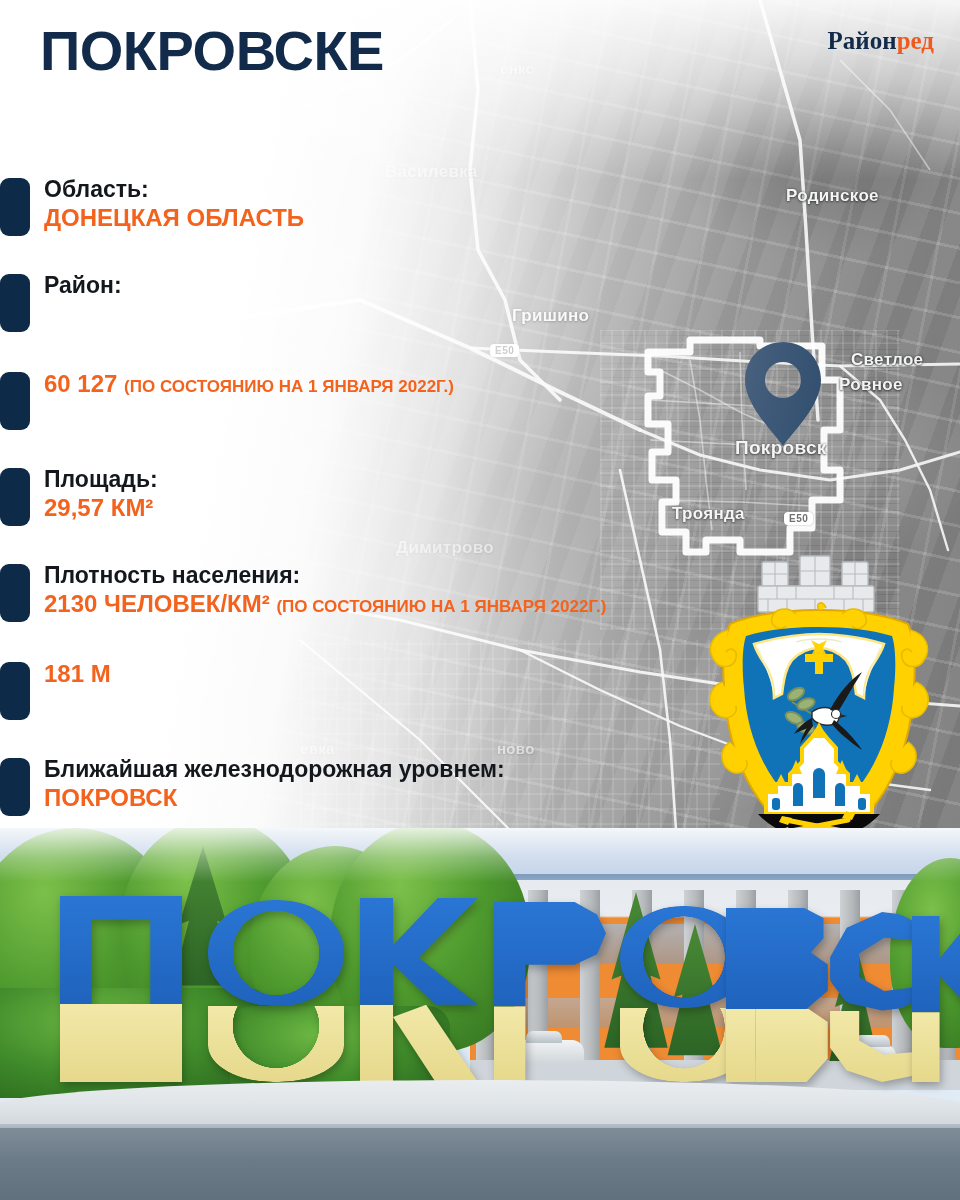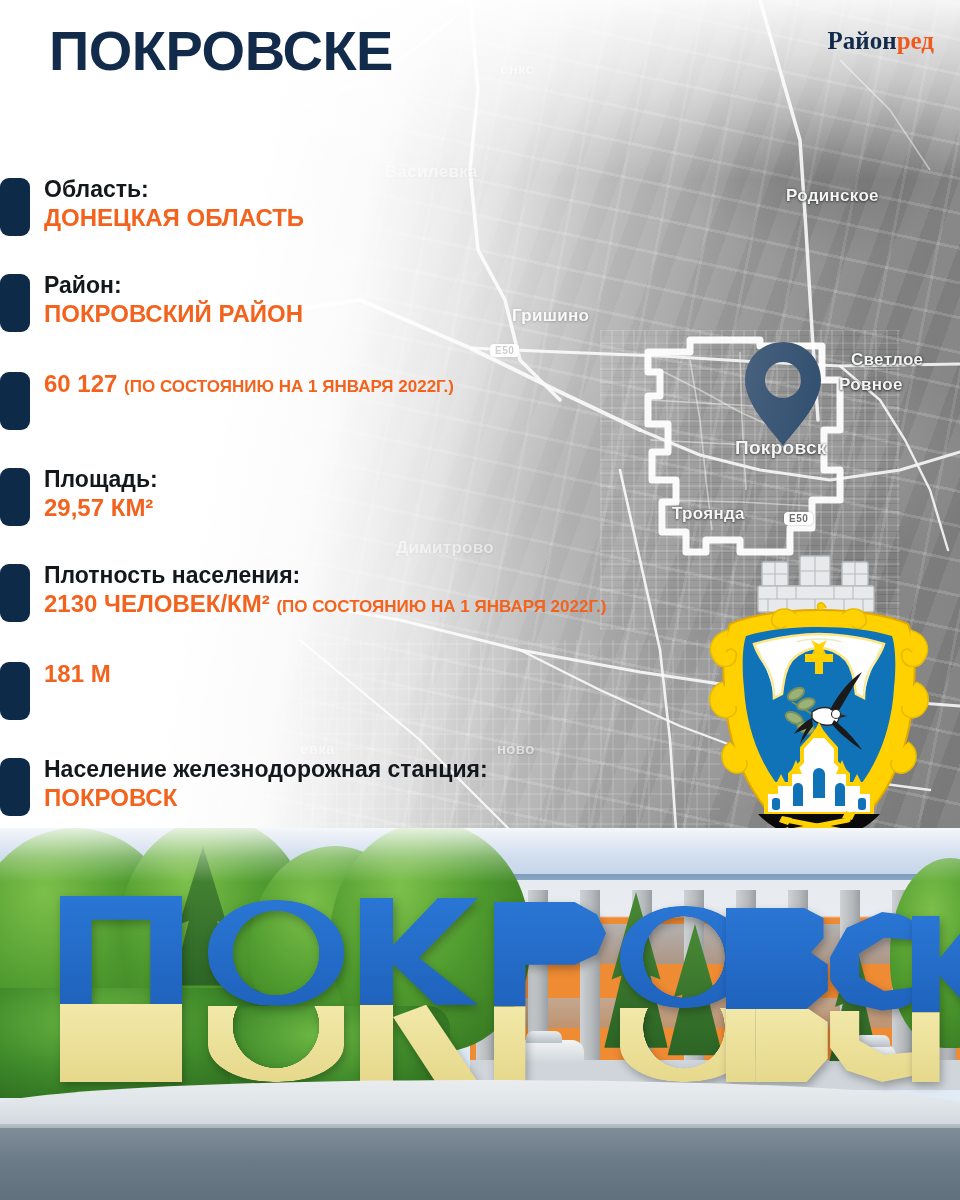--- a/index.html
+++ b/index.html
@@ -146,21 +146,21 @@
     color:#f4631e;
     text-transform:uppercase;
     transform:scaleX(1.0);
   }
   .title .t-line2 {
     display:block;
     font-size:56px; font-weight:700;
     color:#132b4b;
     text-transform:uppercase;
     margin-top:8px;
-    margin-left:13px;
+    margin-left:4px;
   }
 
   
   .facts { position:absolute; left:0; top:176px; width:780px; z-index:40;padding-left:8px; }
   .fact-row {
     position:relative;
     height:96px;
     padding-left:36px;
   }
   .fact-bullet {
@@ -373,21 +373,20 @@
 
     <div class="fact-row">
       <div class="fact-bullet"></div>
       <span class="fact-label">Область:</span>
       <span class="fact-value"><span>ДОНЕЦКАЯ ОБЛАСТЬ</span></span>
     </div>
 
     <div class="fact-row">
       <div class="fact-bullet"></div>
       <span class="fact-label">Район:</span>
-      <span class="fact-value"><span>ПОКРОВСКИЙ РАЙОН</span></span>
     </div>
 
     <div class="fact-row">
       <div class="fact-bullet"></div>
       <span class="fact-value"><span>60 127</span> <span class="suffix">(ПО СОСТОЯНИЮ НА 1 ЯНВАРЯ 2022Г.)</span></span>
     </div>
 
     <div class="fact-row">
       <div class="fact-bullet"></div>
       <span class="fact-label">Площадь:</span>
@@ -400,21 +399,21 @@
       <span class="fact-value"><span>2130 ЧЕЛОВЕК/КМ²</span> <span class="suffix">(ПО СОСТОЯНИЮ НА 1 ЯНВАРЯ 2022Г.)</span></span>
     </div>
 
     <div class="fact-row">
       <div class="fact-bullet"></div>
       <span class="fact-value"><span>181 М</span></span>
     </div>
 
     <div class="fact-row">
       <div class="fact-bullet"></div>
-      <span class="fact-label">Население железнодорожная станция:</span>
+      <span class="fact-label">Ближайшая железнодорожная уровнем:</span>
       <span class="fact-value"><span>ПОКРОВСК</span></span>
     </div>
 
   </div>
 
   <div class="coa">
     <svg width="270" height="320" viewBox="0 0 270 320">
 
       <g>
         <g fill="#e7e9ea" stroke="#b9bdc0" stroke-width="1.4">

